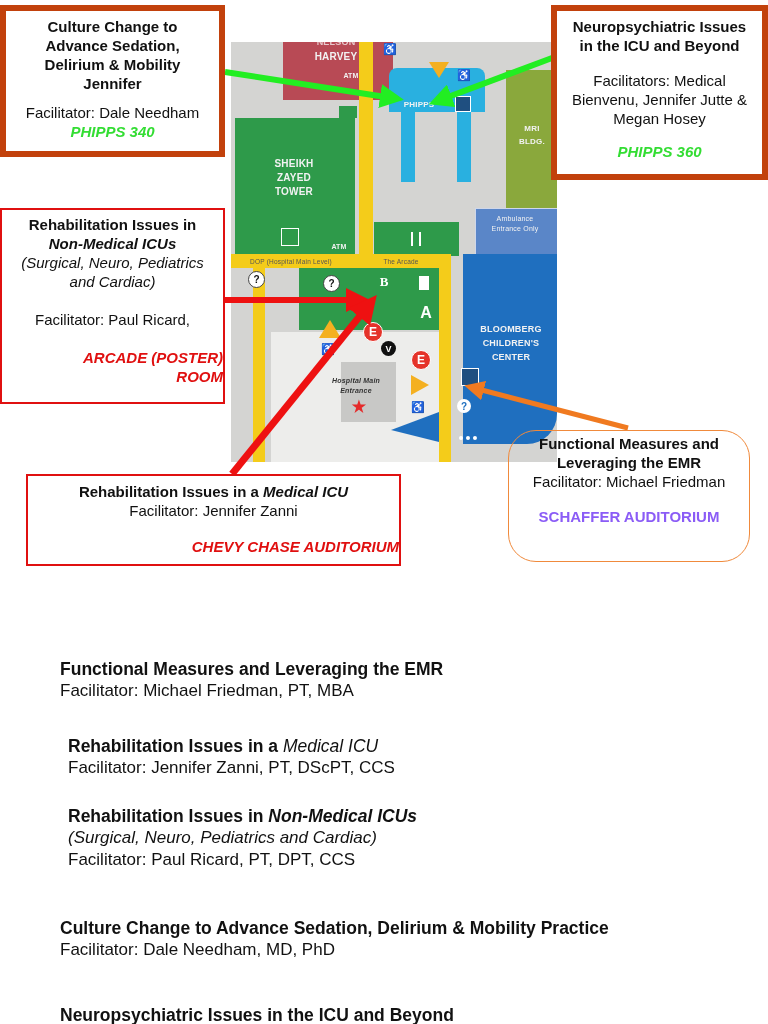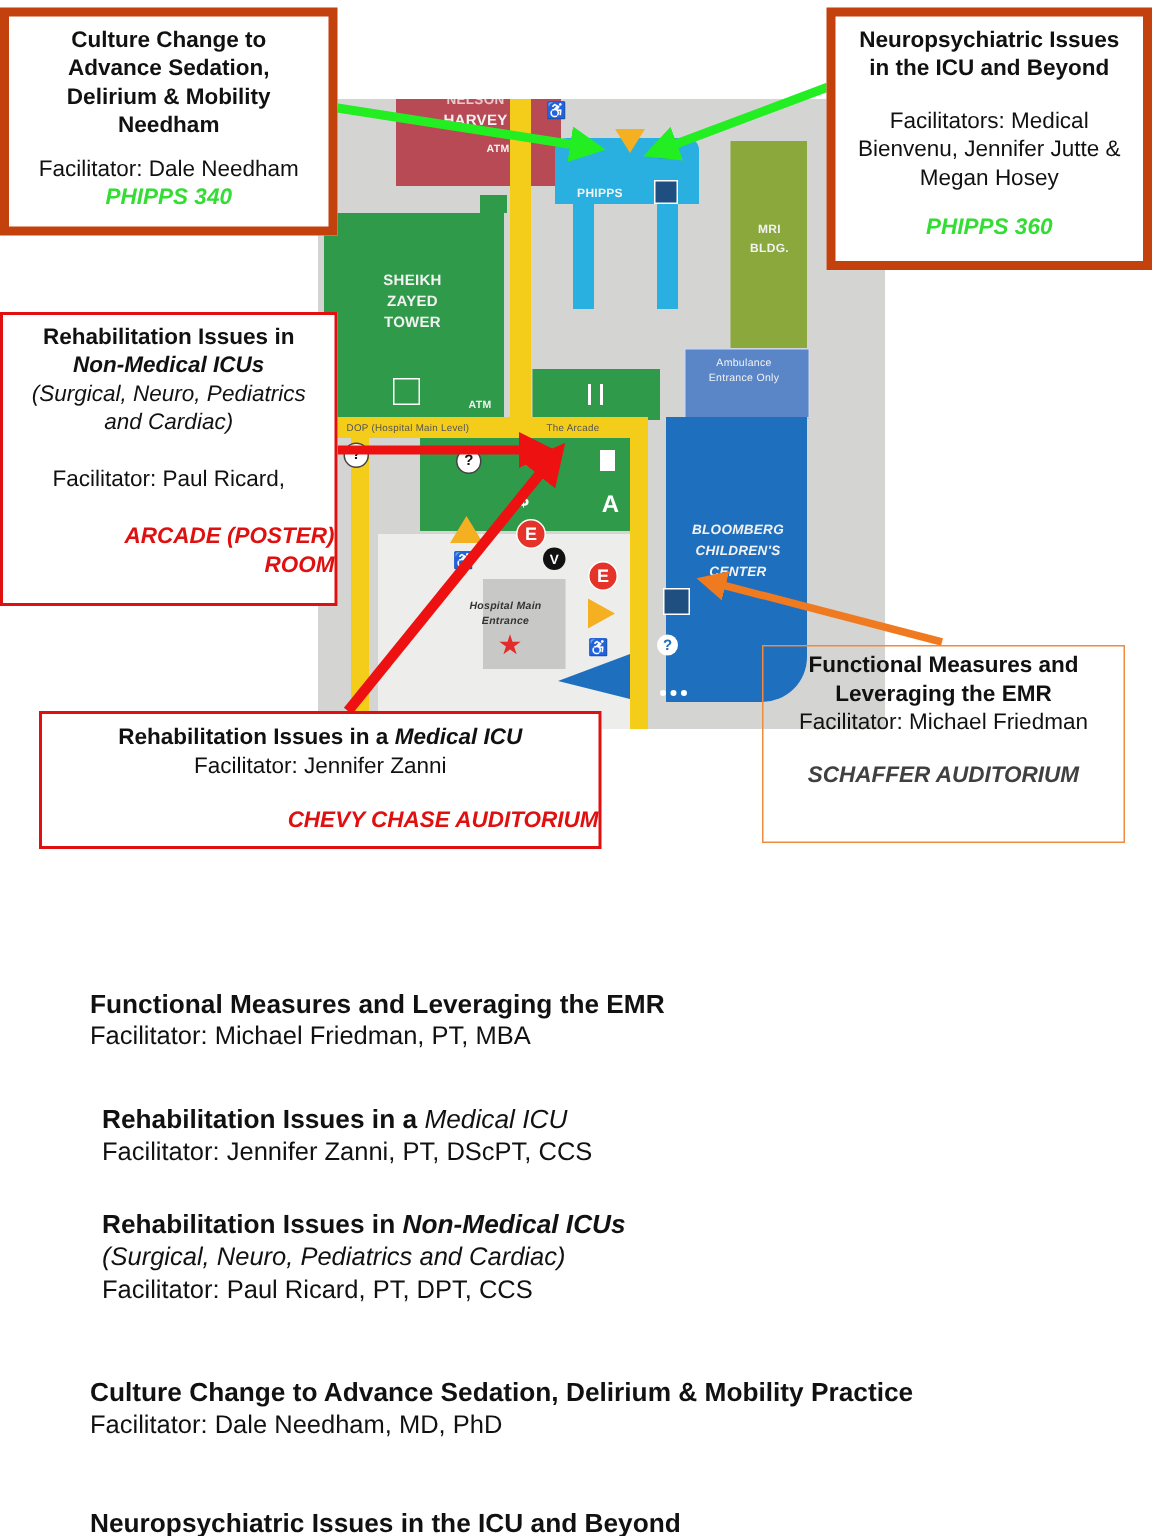--- a/index.html
+++ b/index.html
@@ -5,23 +5,23 @@
   html, body { margin:0; padding:0; }
   body { width:768px; height:1024px; background:#ffffff; position:relative; overflow:hidden;
          font-family:"Liberation Sans", sans-serif; color:#111; }
   .box { position:absolute; background:#fff; box-sizing:border-box; text-align:center; line-height:19px; font-size:15px; }
   .box .t { font-weight:bold; }
   .green { border:6px solid #c2410c; }
   .red { border:2px solid #e01010; }
   .orange { border:1.5px solid #f08a3c; }
   .loc-green { color:#33dd33; font-weight:bold; font-style:italic; }
   .loc-red { color:#e01010; font-weight:bold; font-style:italic;text-align:right; }
-  .loc-orange { color:#404040; font-weight:bold; font-style:italic; }
+  .loc-orange { color:#8b5cf6; font-weight:bold; }
   .it { font-style:italic; }
-  #map { position:absolute; left:212px; top:42px; width:378px; height:420px; overflow:hidden; background:#d4d4d2;margin-top:24px; }
+  #map { position:absolute; left:231px; top:42px; width:326px; height:420px; overflow:hidden; background:#d4d4d2; }
   .bld { position:absolute; }
   .maplbl { position:absolute; color:#f2f2f2; font-size:9px; font-weight:bold; text-align:center; line-height:11px; letter-spacing:0.2px; }
   .list { position:absolute; font-size:17px; line-height:22px; }
   .list .h { font-weight:bold; font-size:17.5px; }
   .list .s { font-size:17px; }
   .icn { position:absolute; display:flex; align-items:center; justify-content:center; font-weight:bold; }
   svg.overlay { position:absolute; left:0; top:0; }
 </style>
 </head>
 <body>
@@ -49,21 +49,21 @@
   <div class="maplbl" style="left:168px;top:57px;width:40px;font-size:8px;">PHIPPS</div>
   <div class="icn" style="left:198px;top:20px;width:0;height:0;border-left:10px solid transparent;border-right:10px solid transparent;border-top:16px solid #f4b020;"></div>
 
   <div class="bld" style="left:275px;top:28px;width:51px;height:138px;background:#8aa83c;"></div>
   <div class="maplbl" style="left:282px;top:80px;width:38px;font-size:8px;line-height:13px;">MRI BLDG.</div>
 
   <div class="bld" style="left:244px;top:166px;width:82px;height:45px;background:#5a86c8;border:1px solid #cfd7ea;"></div>
   <div class="maplbl" style="left:254px;top:172px;width:60px;font-size:7px;line-height:10px;font-weight:normal;">Ambulance Entrance Only</div>
 
   <div class="bld" style="left:232px;top:212px;width:94px;height:190px;background:#1f6fbf;border-radius:0 0 30px 0;"></div>
-  <div class="maplbl" style="left:240px;top:280px;width:80px;font-size:9px;line-height:14px;font-style:italic;">BLOOMBERG CHILDREN'S CENTER</div>
+  <div class="maplbl" style="left:240px;top:280px;width:80px;font-size:9px;line-height:14px;">BLOOMBERG CHILDREN'S CENTER</div>
 
   <div class="bld" style="left:0;top:212px;width:220px;height:14px;background:#f4cc1a;"></div>
   <div class="maplbl" style="left:0;top:214px;width:120px;font-size:6.5px;color:#555;font-weight:normal;">DOP (Hospital Main Level)</div>
   <div class="maplbl" style="left:145px;top:214px;width:50px;font-size:6.5px;color:#555;font-weight:normal;">The Arcade</div>
 
   <div class="bld" style="left:68px;top:226px;width:140px;height:62px;background:#2e9a4a;"></div>
 
   <div class="bld" style="left:22px;top:226px;width:12px;height:194px;background:#f4cc1a;"></div>
   <div class="bld" style="left:208px;top:212px;width:12px;height:208px;background:#f4cc1a;"></div>
 
@@ -112,21 +112,21 @@
   <line x1="552" y1="58" x2="440" y2="100" stroke="#22ee22" stroke-width="6" marker-end="url(#ag)"></line>
   <line x1="225" y1="300" x2="358" y2="300" stroke="#ee1111" stroke-width="6" marker-end="url(#ar)"></line>
   <line x1="232" y1="474" x2="368" y2="306" stroke="#ee1111" stroke-width="7" marker-end="url(#ar)"></line>
   <line x1="628" y1="428" x2="474" y2="388" stroke="#f07a20" stroke-width="5" marker-end="url(#ao)"></line>
 </svg>
 
 <div class="box green" style="left:0;top:5px;width:225px;height:152px;padding-top:6px;">
   <div class="t">Culture Change to</div>
   <div class="t">Advance Sedation,</div>
   <div class="t">Delirium &amp; Mobility</div>
-  <div class="t">Needham</div>
+  <div class="t">Jennifer</div>
   <div style="height:10px"></div>
   <div>Facilitator: Dale Needham</div>
   <div class="loc-green">PHIPPS 340</div>
 </div>
 
 <div class="box green" style="left:551px;top:5px;width:217px;height:175px;padding-top:6px;">
   <div class="t">Neuropsychiatric Issues</div>
   <div class="t">in the ICU and Beyond</div>
   <div style="height:16px"></div>
   <div>Facilitators: Medical</div>
@@ -148,21 +148,21 @@
   <div class="loc-red">ROOM</div>
 </div>
 
 <div class="box red" style="left:26px;top:474px;width:375px;height:92px;padding-top:6px;">
   <div class="t"><span>Rehabilitation Issues in a </span><span class="it">Medical ICU</span></div>
   <div>Facilitator: Jennifer Zanni</div>
   <div style="height:17px"></div>
   <div class="loc-red">CHEVY CHASE AUDITORIUM</div>
 </div>
 
-<div class="box orange" style="left:508px;top:430px;width:242px;height:132px;padding-top:3px;background:transparent;">
+<div class="box orange" style="left:508px;top:430px;width:242px;height:132px;padding-top:3px;background:transparent;border-radius:28px;">
   <div class="t">Functional Measures and</div>
   <div class="t">Leveraging the EMR</div>
   <div>Facilitator: Michael Friedman</div>
   <div style="height:16px"></div>
   <div class="loc-orange">SCHAFFER AUDITORIUM</div>
 </div>
 
 <div class="list" style="left:60px;top:658px;">
   <div class="h">Functional Measures and Leveraging the EMR</div>
   <div class="s">Facilitator: Michael Friedman, PT, MBA</div>

